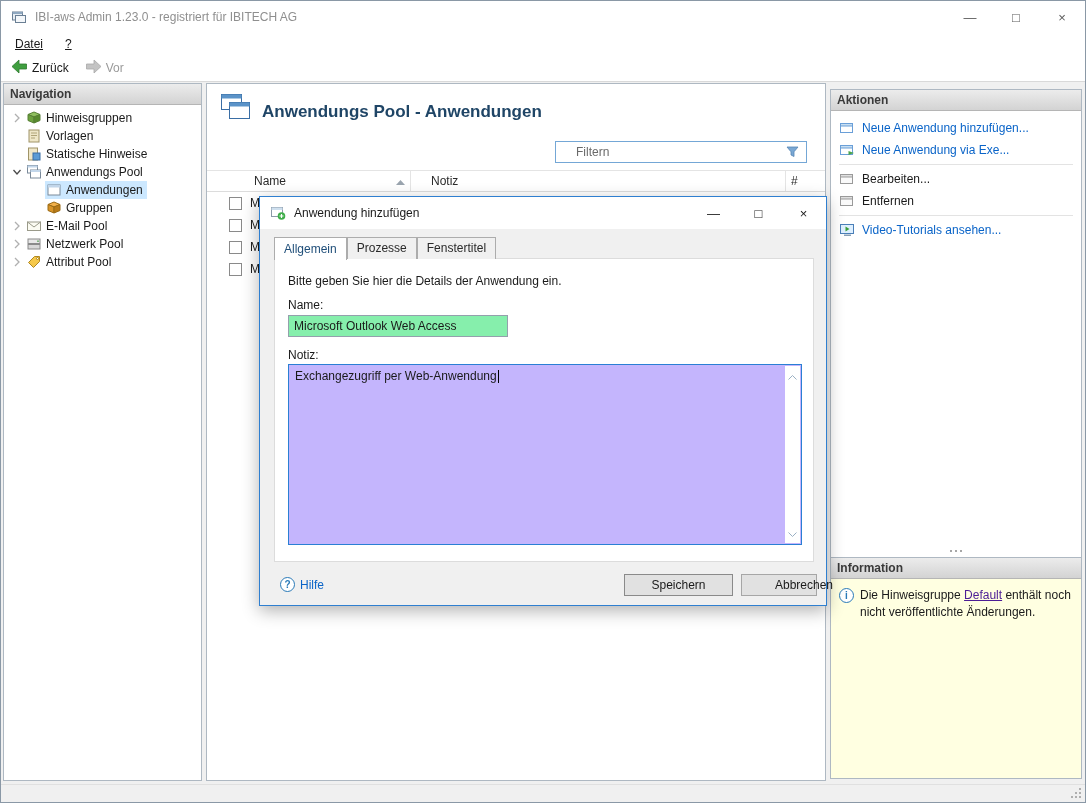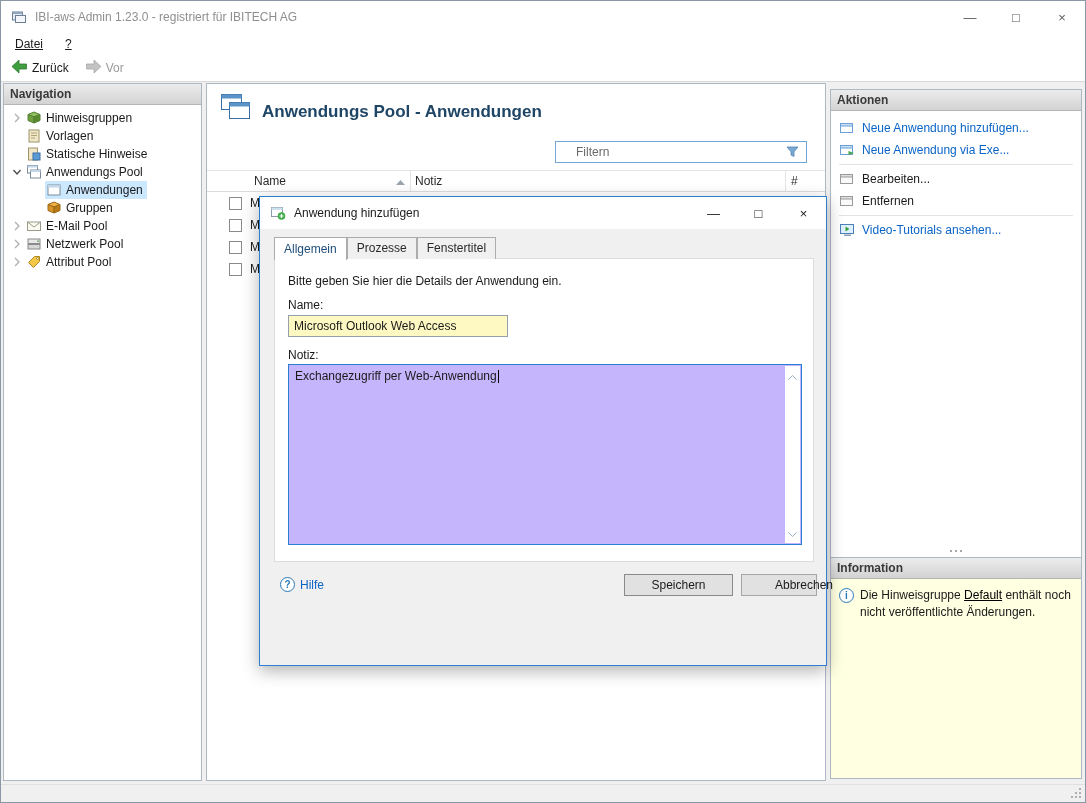--- a/index.html
+++ b/index.html
@@ -40,21 +40,21 @@
   
   .main-panel { left:205px; top:82px; width:620px; height:698px; }
   .main-title-icon { position:absolute; left:13px; top:8px; }
   .main-title { position:absolute; left:55px; top:18px; font-size:17px; font-weight:600; color:#1f4566; }
   .filter-box { position:absolute; left:348px; top:57px; width:252px; height:22px; border:1px solid #74a7d6; background:#fff; display:flex; align-items:center; }
   .filter-text { color:#6a6a6a; margin-left:20px; flex:1; }
   .funnel { margin-right:7px; display:flex; }
   .thead { position:absolute; left:0; top:86px; width:100%; height:22px; border-top:1px solid #e4e4e4; border-bottom:1px solid #dcdcdc; display:flex; align-items:center; color:#2a2a2a; }
   .c-check { width:40px; height:100%; }
   .c-name { width:163px; height:100%; display:flex; align-items:center; justify-content:space-between; padding:0 5px 0 7px; }
-  .c-notiz { flex:1; height:100%; display:flex; align-items:center; padding-left:4px; border-left:1px solid #e4e4e4; }
+  .c-notiz { flex:1; height:100%; display:flex; align-items:center; padding-left:20px; border-left:1px solid #e4e4e4; }
   .c-num { width:40px; height:100%; display:flex; align-items:center; padding-left:5px; border-left:1px solid #e4e4e4; }
   .trow { position:absolute; left:0; width:100%; height:22px; display:flex; align-items:center; }
   .checkbox { width:13px; height:13px; border:1px solid #8a8a8a; background:#fff; margin-left:22px; flex:none; }
   .row-name { margin-left:8px; }
 
   
   .actions-panel { left:829px; top:88px; width:252px; height:489px; }
   .actions-list { padding-top:6px; }
   .action-item { display:flex; align-items:center; height:22px; margin-left:8px; cursor:default; }
   .action-icon { width:17px; margin-right:6px; display:flex; }
@@ -65,41 +65,41 @@
   
   .splitter { position:absolute; left:829px; top:543px; width:252px; height:13px; display:flex; align-items:center; justify-content:center; gap:3px; }
   .splitter .dot { width:2px; height:2px; border-radius:50%; background:#8a8a8a; }
 
   
   .info-panel { left:829px; top:556px; width:252px; height:222px; }
   .info-body { background:#ffffe1; position:absolute; top:21px; left:0; right:0; bottom:0; padding:8px 8px 0 8px; display:flex; align-items:flex-start; }
   .circle-icon { flex:none; width:15px; height:15px; border-radius:50%; border:1px solid #2a7ab8; color:#2a7ab8; background:#fff; font-size:10px; font-weight:bold; display:flex; align-items:center; justify-content:center; }
   .info-body .circle-icon { margin-right:6px; margin-top:1px; }
   .info-text { line-height:1.4; }
-  .info-link { color:#000000; text-decoration:underline; }
+  .info-link { color:#4c1d95; text-decoration:underline; }
 
   
   .statusbar { position:absolute; left:0; top:783px; right:0; bottom:0; background:#f0f0f0; border-top:1px solid #e0e0e0; }
   .grip { position:absolute; right:3px; bottom:3px; display:flex; }
 
   
-  .dialog { position:absolute; left:258px; top:195px; width:568px; height:470px; background:#f0f0f0; border:1px solid #2f7fd0; box-shadow:0 5px 16px rgba(0,0,0,0.3); z-index:10; }
+  .dialog { position:absolute; left:258px; top:195px; width:568px; height:410px; background:#f0f0f0; border:1px solid #2f7fd0; box-shadow:0 5px 16px rgba(0,0,0,0.3); z-index:10; }
   .dlg-titlebar { height:32px; background:#fff; display:flex; align-items:center; position:relative; }
   .dlg-icon { margin:0 8px 0 10px; display:flex; }
   .dlg-title { color:#1a1a1a; }
   .dlg-controls { position:absolute; right:0; top:0; height:32px; display:flex; }
   .dlg-btn { width:45px; height:32px; display:flex; align-items:center; justify-content:center; color:#1a1a1a; font-size:13px; }
   .dlg-tabs { position:absolute; left:14px; top:41px; display:flex; align-items:flex-end; height:21px; z-index:2; }
   .tab { padding:3px 9px 4px 9px; border:1px solid #acacac; border-bottom:none; background:#f0f0f0; margin-right:0px; color:#2a2a2a; }
   .tab.active { background:#fff; color:#1f4e79; padding-top:4px; margin-bottom:-1px; position:relative; }
   .tab-panel { position:absolute; left:14px; top:61px; width:540px; height:304px; background:#fff; border:1px solid #dcdcdc; }
   .dlg-intro { position:absolute; left:13px; top:15px; }
   .fld-label { position:absolute; left:13px; }
   .name-label { top:39px; }
-  .name-input { position:absolute; left:13px; top:56px; width:220px; height:22px; border:1px solid #94a0ac; background:#fef9c3; font-family:inherit; font-size:12px; padding:0 5px; color:#1a1a1a; }
+  .name-input { position:absolute; left:13px; top:56px; width:220px; height:22px; border:1px solid #94a0ac; background:#86efac; font-family:inherit; font-size:12px; padding:0 5px; color:#1a1a1a; }
   .notiz-label { top:89px; }
   .notiz-box { position:absolute; left:13px; top:105px; width:514px; height:181px; border:1px solid #2a7fd4; background:#c4b5fd; padding:4px 22px 0 6px; }
   .caret { display:inline-block; width:1px; height:13px; background:#000; margin-left:1px; vertical-align:text-bottom; }
   .notiz-scroll { position:absolute; right:1px; top:1px; bottom:1px; width:15px; display:flex; flex-direction:column; justify-content:space-between; align-items:center; padding:3px 0; background:#fff; }
   .dlg-help { position:absolute; left:20px; top:380px; display:flex; align-items:center; gap:5px; color:#0a64c8; }
   .btn { position:absolute; top:377px; height:22px; background:#e1e1e1; text-align:center; line-height:20px; color:#1a1a1a; }
   .btn-save { left:364px; width:109px; border:1px solid #8a8a8a; }
   .btn-cancel { left:481px; width:76px; border:1px solid #a6a6a6;padding-left:33px; }
 </style>
 </head>

